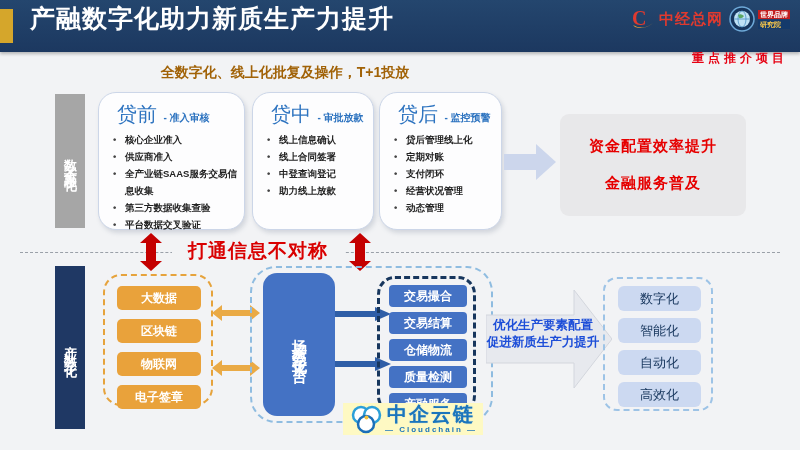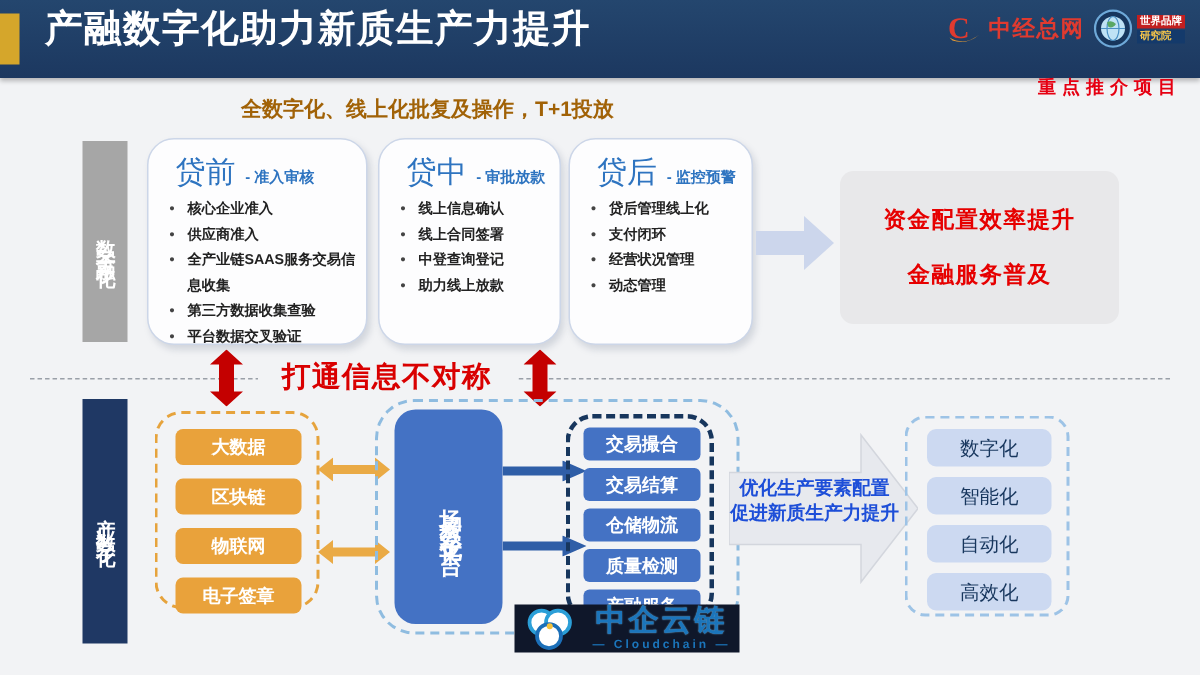--- a/index.html
+++ b/index.html
@@ -89,21 +89,21 @@
   .big-arrow-text { position:absolute; left:480px; top:317px; width:126px; text-align:center;
                     color:#1d4ed8; font-size:12.5px; font-weight:bold; line-height:17px; }
 
   
   .result-box { position:absolute; left:603px; top:277px; width:110px; height:134px;
                 border:2px dashed #9dc3e6; border-radius:14px; }
   .result-item { position:absolute; left:13px; width:83px; height:25px; background:#ccd9f1; border-radius:6px;
                  color:#17365d; font-size:13px; font-weight:normal; display:flex; align-items:center; justify-content:center; }
 
   
-  .cloud-logo { position:absolute; left:343px; top:403px; display:flex; align-items:flex-start; gap:12px; background:#0f172a; padding:0 6px; }
+  .cloud-logo { position:absolute; left:343px; top:403px; display:flex; align-items:flex-start; gap:2px; background:#fef9c3; padding:0 6px; }
   .cloud-text { display:flex; flex-direction:column; align-items:center; }
   .cloud-name { color:#1b75bb; font-size:20px; font-weight:bold; letter-spacing:2px; line-height:22px;
                 text-shadow:0 0 1px #7fb8de; }
   .cloud-sub { color:#1b75bb; font-size:8px; font-weight:bold; letter-spacing:2px; }
 </style>
 </head>
 <body>
 
 <div class="slide">
 
@@ -167,20 +167,21 @@
     </ul>
   </div>
 
   <div class="card card3">
     <div class="card-head">
       <span class="card-title">贷后</span>
       <span class="card-tag">- 监控预警</span>
     </div>
     <ul class="card-items">
       <li>贷后管理线上化</li>
+      <li>定期对账</li>
       <li>支付闭环</li>
       <li>经营状况管理</li>
       <li>动态管理</li>
     </ul>
   </div>
 
   <div class="fat-arrow">
     <div class="bar"></div>
       <div class="head"></div>
   </div>

